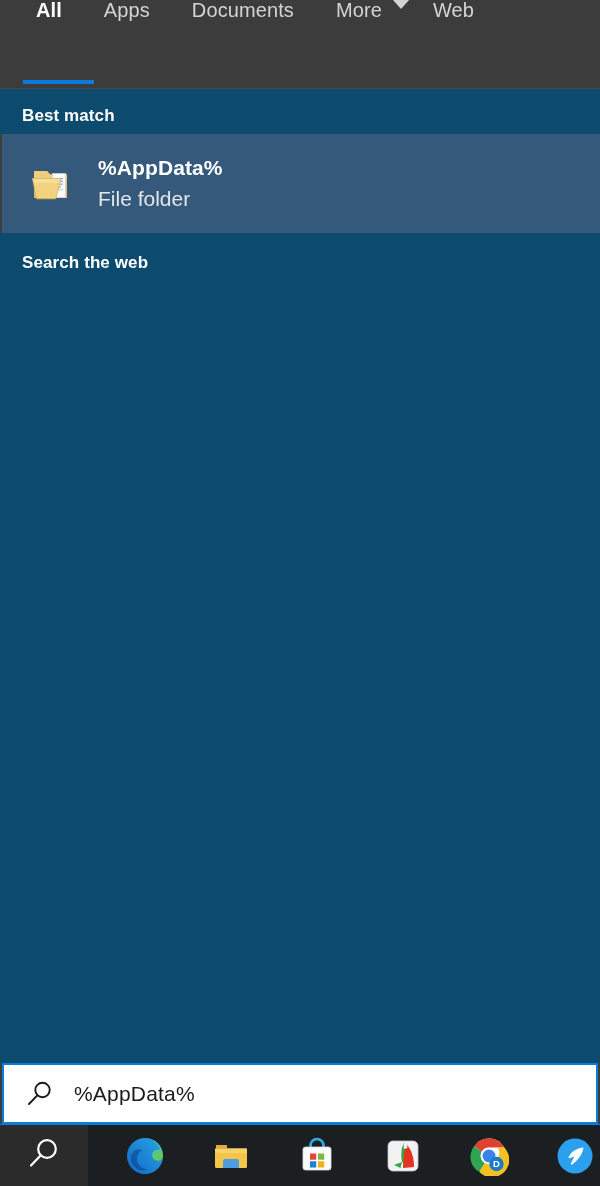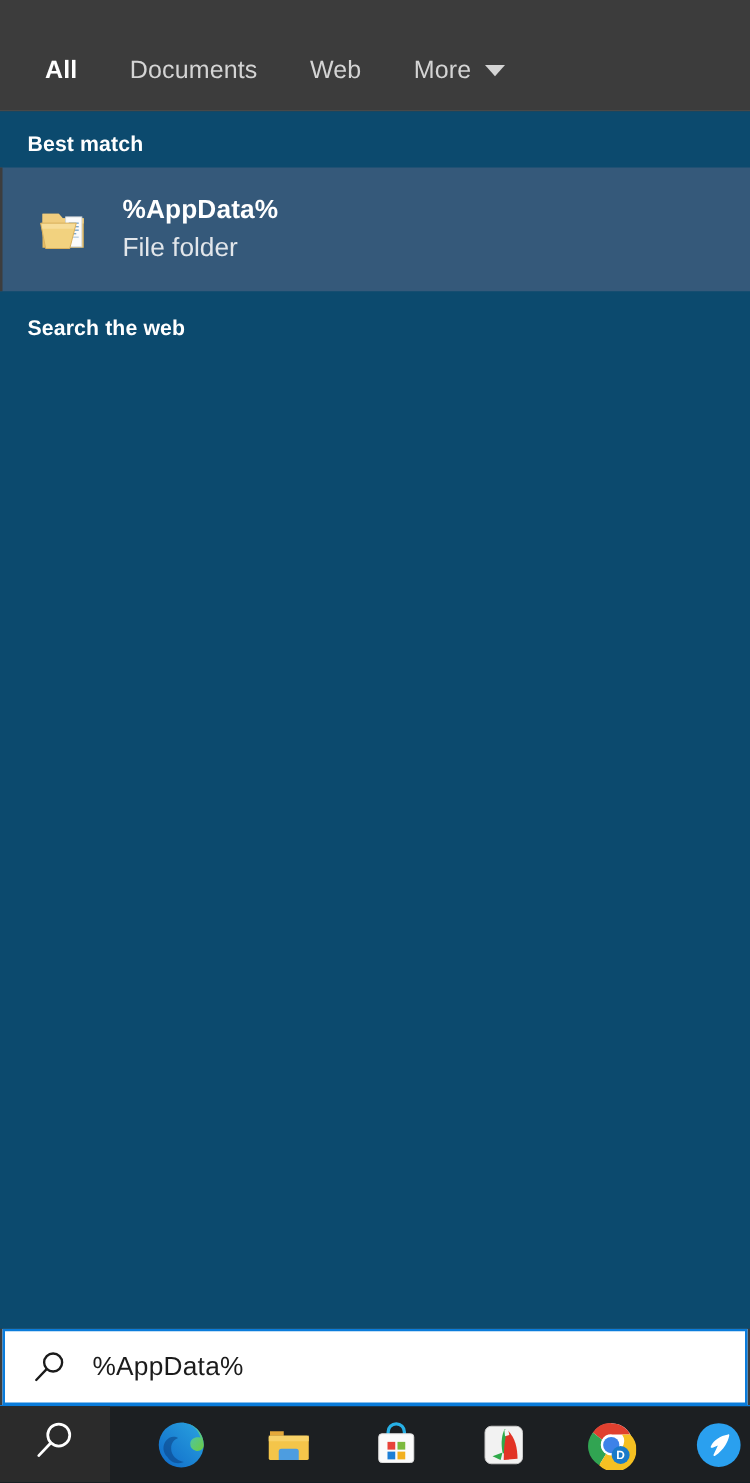--- a/index.html
+++ b/index.html
@@ -37,24 +37,22 @@
     left: 0; right: 0; bottom: 0;
     height: 1px;
     background: #484848;
   }
   .tab {
     position: relative;
     height: 89px;
     padding: 0 12px;
     margin-right: 18px;
     display: flex;
-    align-items: center;
     cursor: default;
     user-select: none;
-    margin-top: 16px;
   }
   .tab .tab-label {
     font-size: 20px;
     color: #d4d4d4;
     letter-spacing: 0.1px;
     line-height: 1;
     padding-bottom: 10px;
   }
   .tab.active .tab-label {
     color: #ffffff;
@@ -217,32 +215,35 @@
 
 <div id="app">
 
   <div class="tabbar">
 
     <div class="tab active">
       <span class="tab-label">All</span>
       <span class="underline"></span>
     </div>
 
+    <div class="tab">
+      <span class="tab-label">Apps</span>
+    </div>
 
     <div class="tab">
       <span class="tab-label">Documents</span>
-    </div>
-
-    <div class="tab">
-      <span class="tab-label">Web</span>
     </div>
 
     <div class="tab more">
       <span class="tab-label">More</span>
       <span class="chev-down"></span>
+    </div>
+
+    <div class="tab">
+      <span class="tab-label">Web</span>
     </div>
 
   </div>
 
   <div class="results">
 
     <div class="section-header">Best match</div>
 
     <div class="bestmatch-row">
       <div class="folder-icon">

